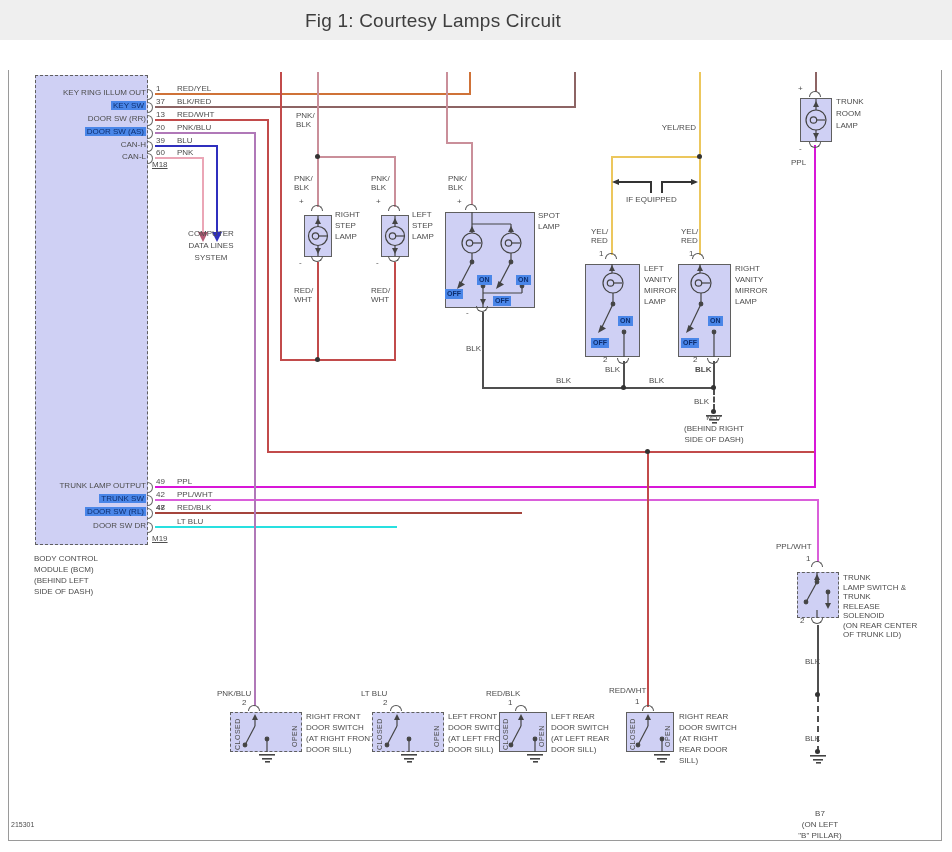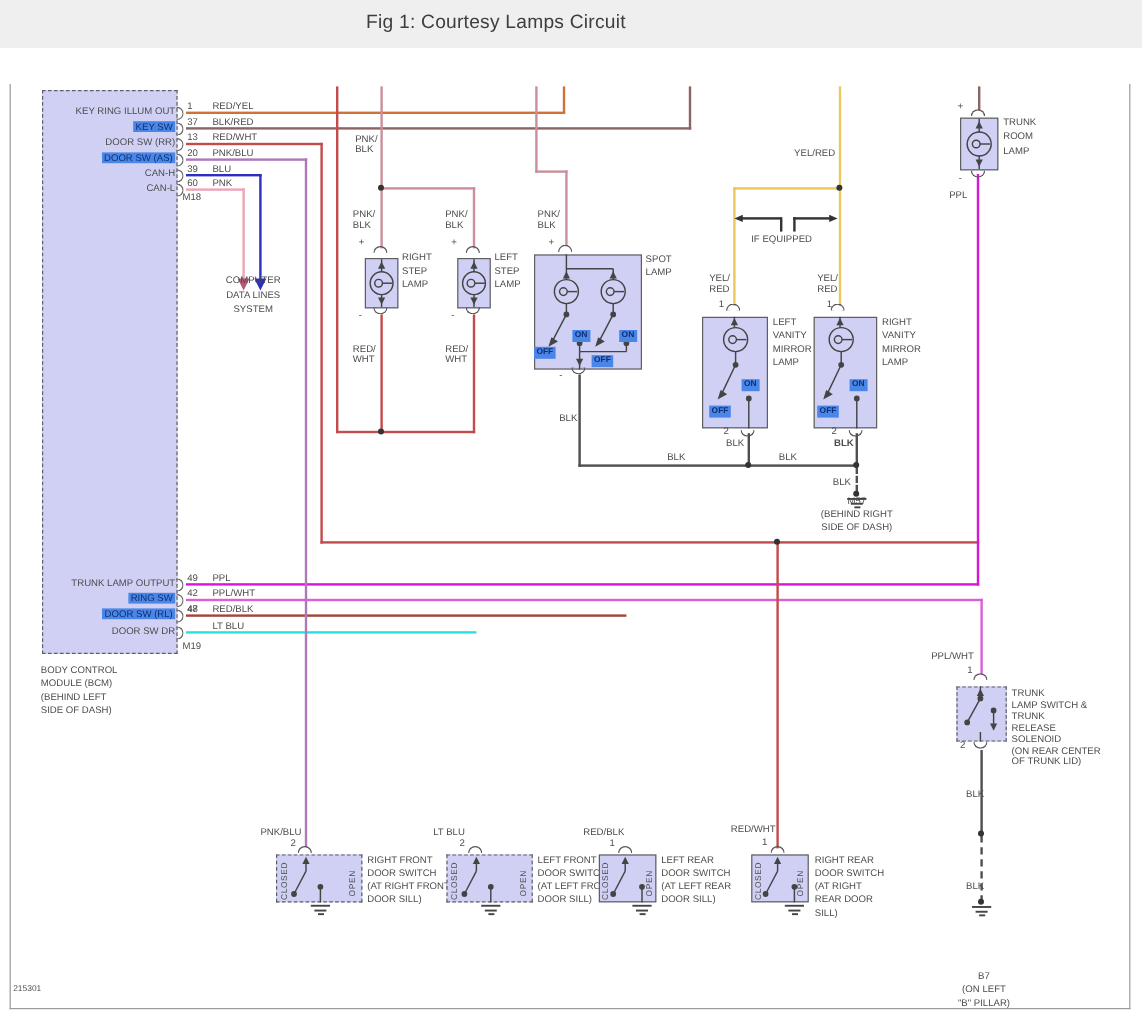--- a/index.html
+++ b/index.html
@@ -1,28 +1,28 @@
 <!DOCTYPE html>
 <html><head>
 <meta charset="utf-8">
 <style>
   html,body{margin:0;padding:0}
   body{width:952px;height:852px;background:#fff;position:relative;overflow:hidden;
        font-family:"Liberation Sans","DejaVu Sans",sans-serif}
   #titlebar{position:absolute;left:0;top:0;width:952px;height:40px;background:#efefef}
-  #title{position:absolute;left:305px;top:10px;font-size:16px;color:#3e3e3e;letter-spacing:.2px}
+  #title{position:absolute;left:305px;top:10px;font-size:19px;color:#3e3e3e;letter-spacing:.2px}
   .h{position:absolute;height:2px}
   .v{position:absolute;width:2px}
   .vd{position:absolute;width:0;border-left:2px dashed #4f4f4f}
   .brd{position:absolute;background:#9a9a9a}
   .lbl{position:absolute;font-size:8px;line-height:9px;color:#4d4d4d;white-space:pre}
   .clbl{position:absolute;font-size:8px;line-height:11px;color:#4d4d4d;white-space:pre}
   .ctr{text-align:center}
   .b{font-weight:bold}
-  .und{}
+  .und{text-decoration:underline}
   .box{position:absolute;background:#cfd0f4;border:1.4px solid #5f5f5f;box-sizing:border-box}
   .dash{border-style:dashed}
   .dot{position:absolute;width:5px;height:5px;border-radius:50%;background:#333}
   .chip{position:absolute;background:#4a86e8;color:#0e2f70;font-size:7px;font-weight:bold;line-height:10px;padding:0 2px;white-space:pre}
   .vtext{position:absolute;font-size:7px;color:#4d4d4d;writing-mode:vertical-rl;transform:rotate(180deg);letter-spacing:.5px;line-height:7px}
   .arc{position:absolute;width:12px;height:6px;border:1.3px solid #555;border-bottom:none;border-radius:10px 10px 0 0;box-sizing:border-box}
   .arcd{position:absolute;width:12px;height:6px;border:1.3px solid #555;border-top:none;border-radius:0 0 10px 10px;box-sizing:border-box}
   .arcr{position:absolute;width:6px;height:11px;border:1.2px solid #666;border-left:none;border-radius:0 9px 9px 0;box-sizing:border-box}
   .tri{position:absolute;width:0;height:0}
   .gnd{position:absolute;width:16px;height:9px;background:
@@ -78,21 +78,21 @@
 <div class="num" style="left:156px;top:148px">60</div>
 <div class="num" style="left:177px;top:84px">RED/YEL</div>
 <div class="num" style="left:177px;top:97px">BLK/RED</div>
 <div class="num" style="left:177px;top:110px">RED/WHT</div>
 <div class="num" style="left:177px;top:123px">PNK/BLU</div>
 <div class="num" style="left:177px;top:136px">BLU</div>
 <div class="num" style="left:177px;top:148px">PNK</div>
 <div class="num und" style="left:152px;top:160px">M18</div>
 
 <div class="bcmrow" style="top:481px"><span>TRUNK LAMP OUTPUT</span></div>
-<div class="bcmrow" style="top:494px"><span class="hl">RING SW</span></div>
+<div class="bcmrow" style="top:494px"><span class="hl">TRUNK SW</span></div>
 <div class="bcmrow" style="top:507px"><span class="hl">DOOR SW (RL)</span></div>
 <div class="bcmrow" style="top:521px"><span>DOOR SW DR</span></div>
 <div class="arcr" style="left:147px;top:482px"></div>
 <div class="arcr" style="left:147px;top:495px"></div>
 <div class="arcr" style="left:147px;top:508px"></div>
 <div class="arcr" style="left:147px;top:522px"></div>
 <div class="num" style="left:156px;top:477px">49</div>
 <div class="num" style="left:156px;top:490px">42</div>
 <div class="num" style="left:156px;top:503px">48</div>
 <div class="num" style="left:156px;top:503px">47</div>

